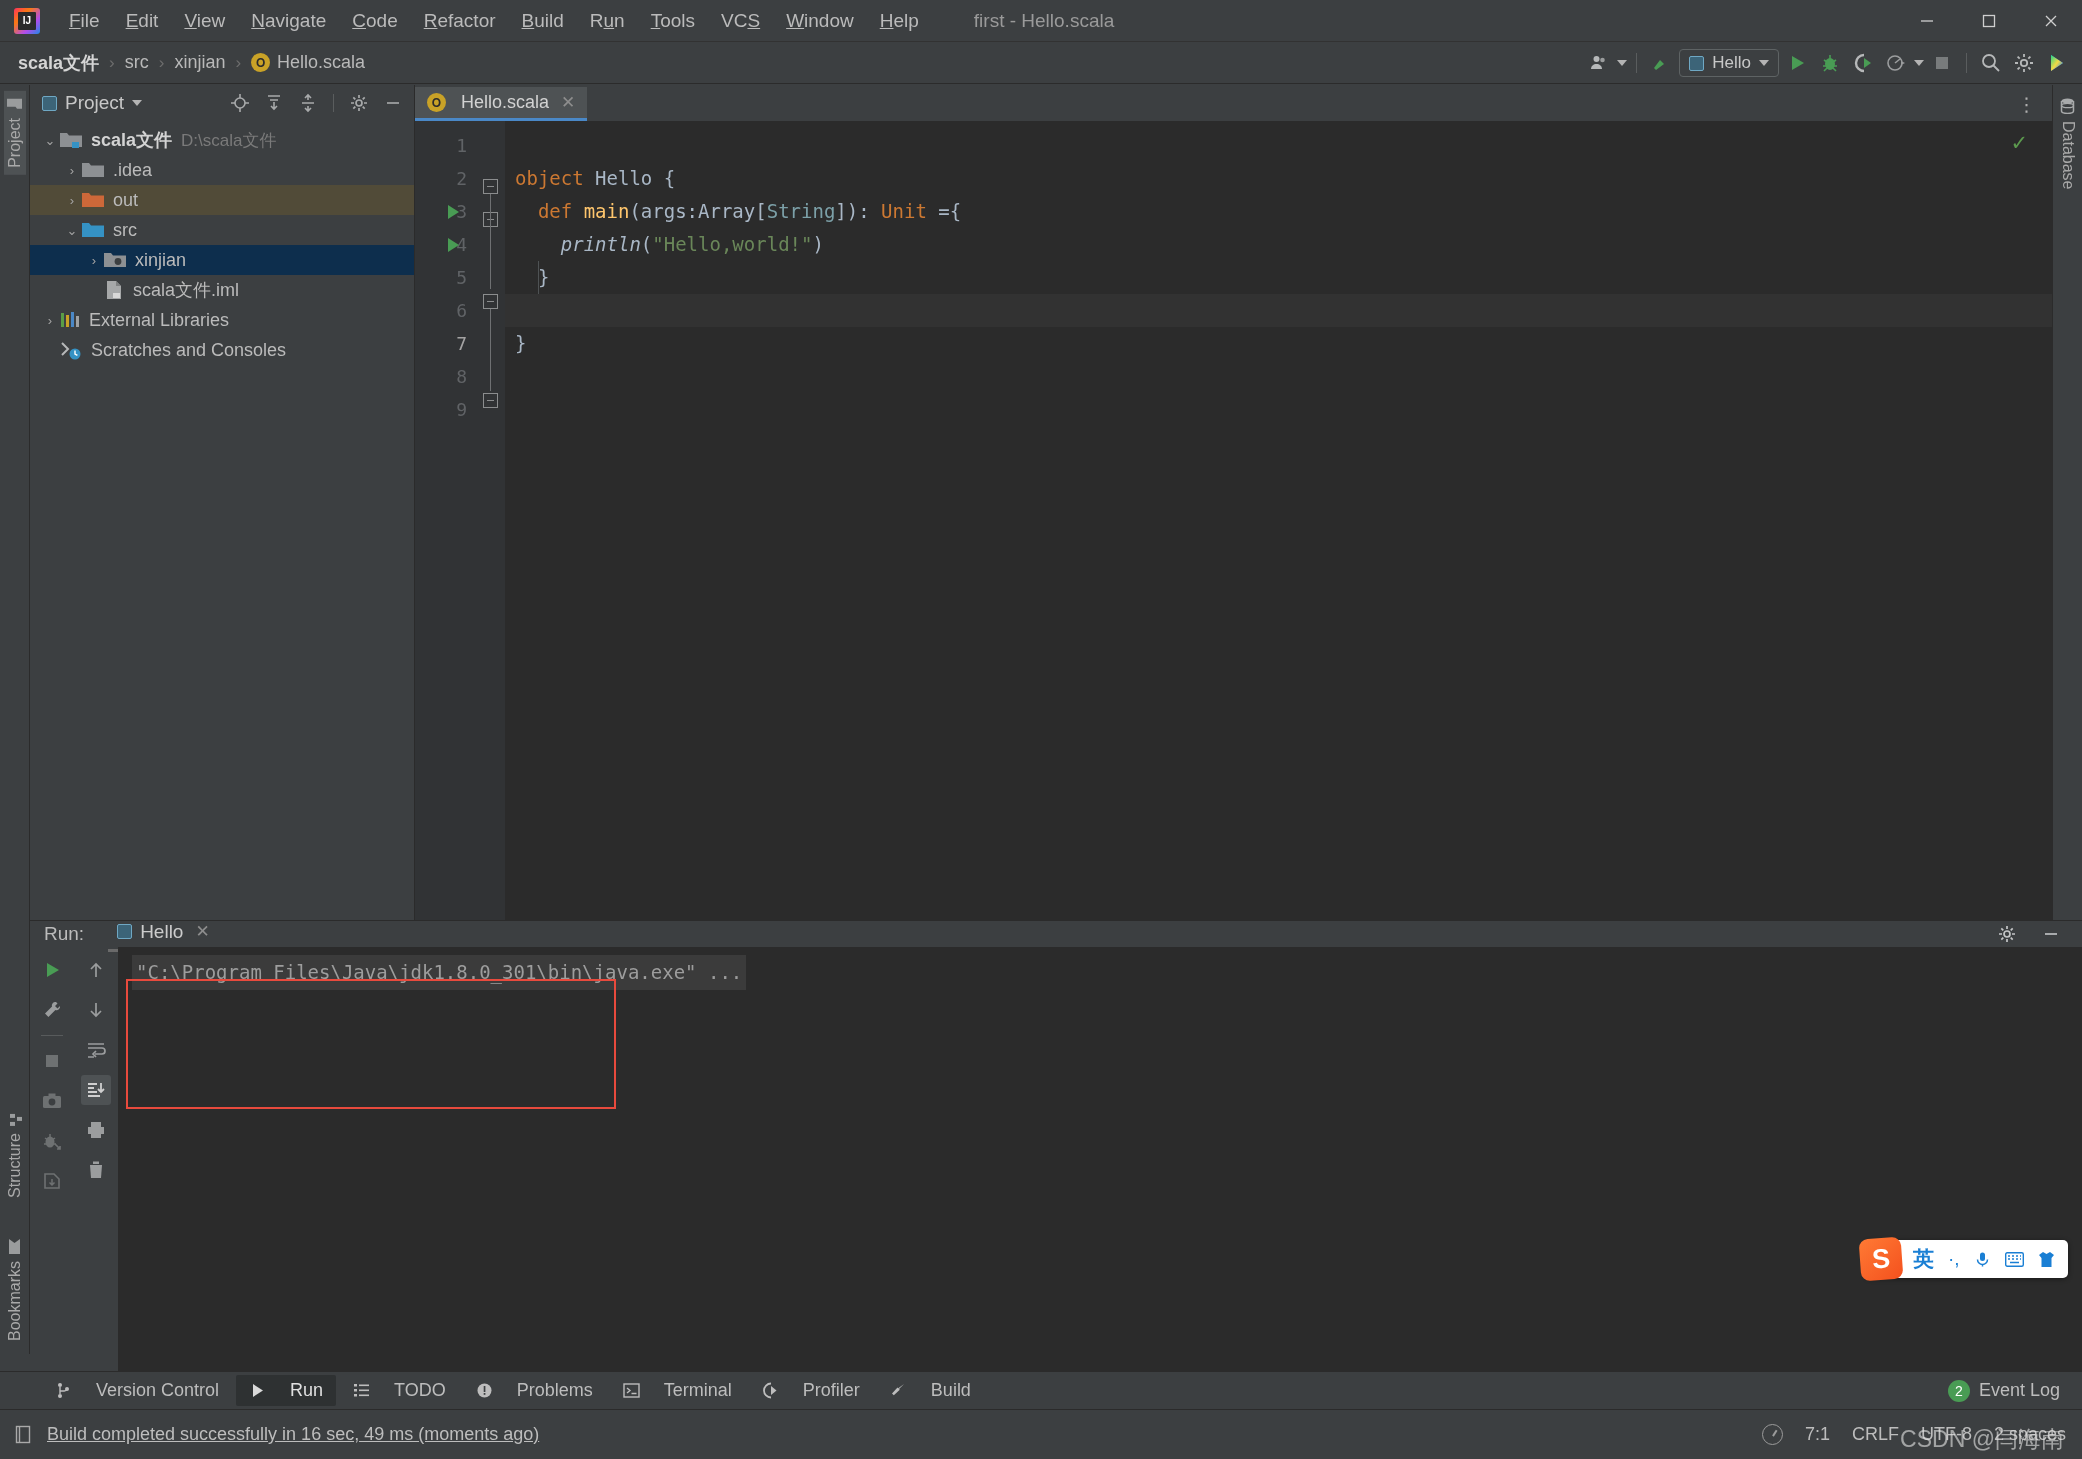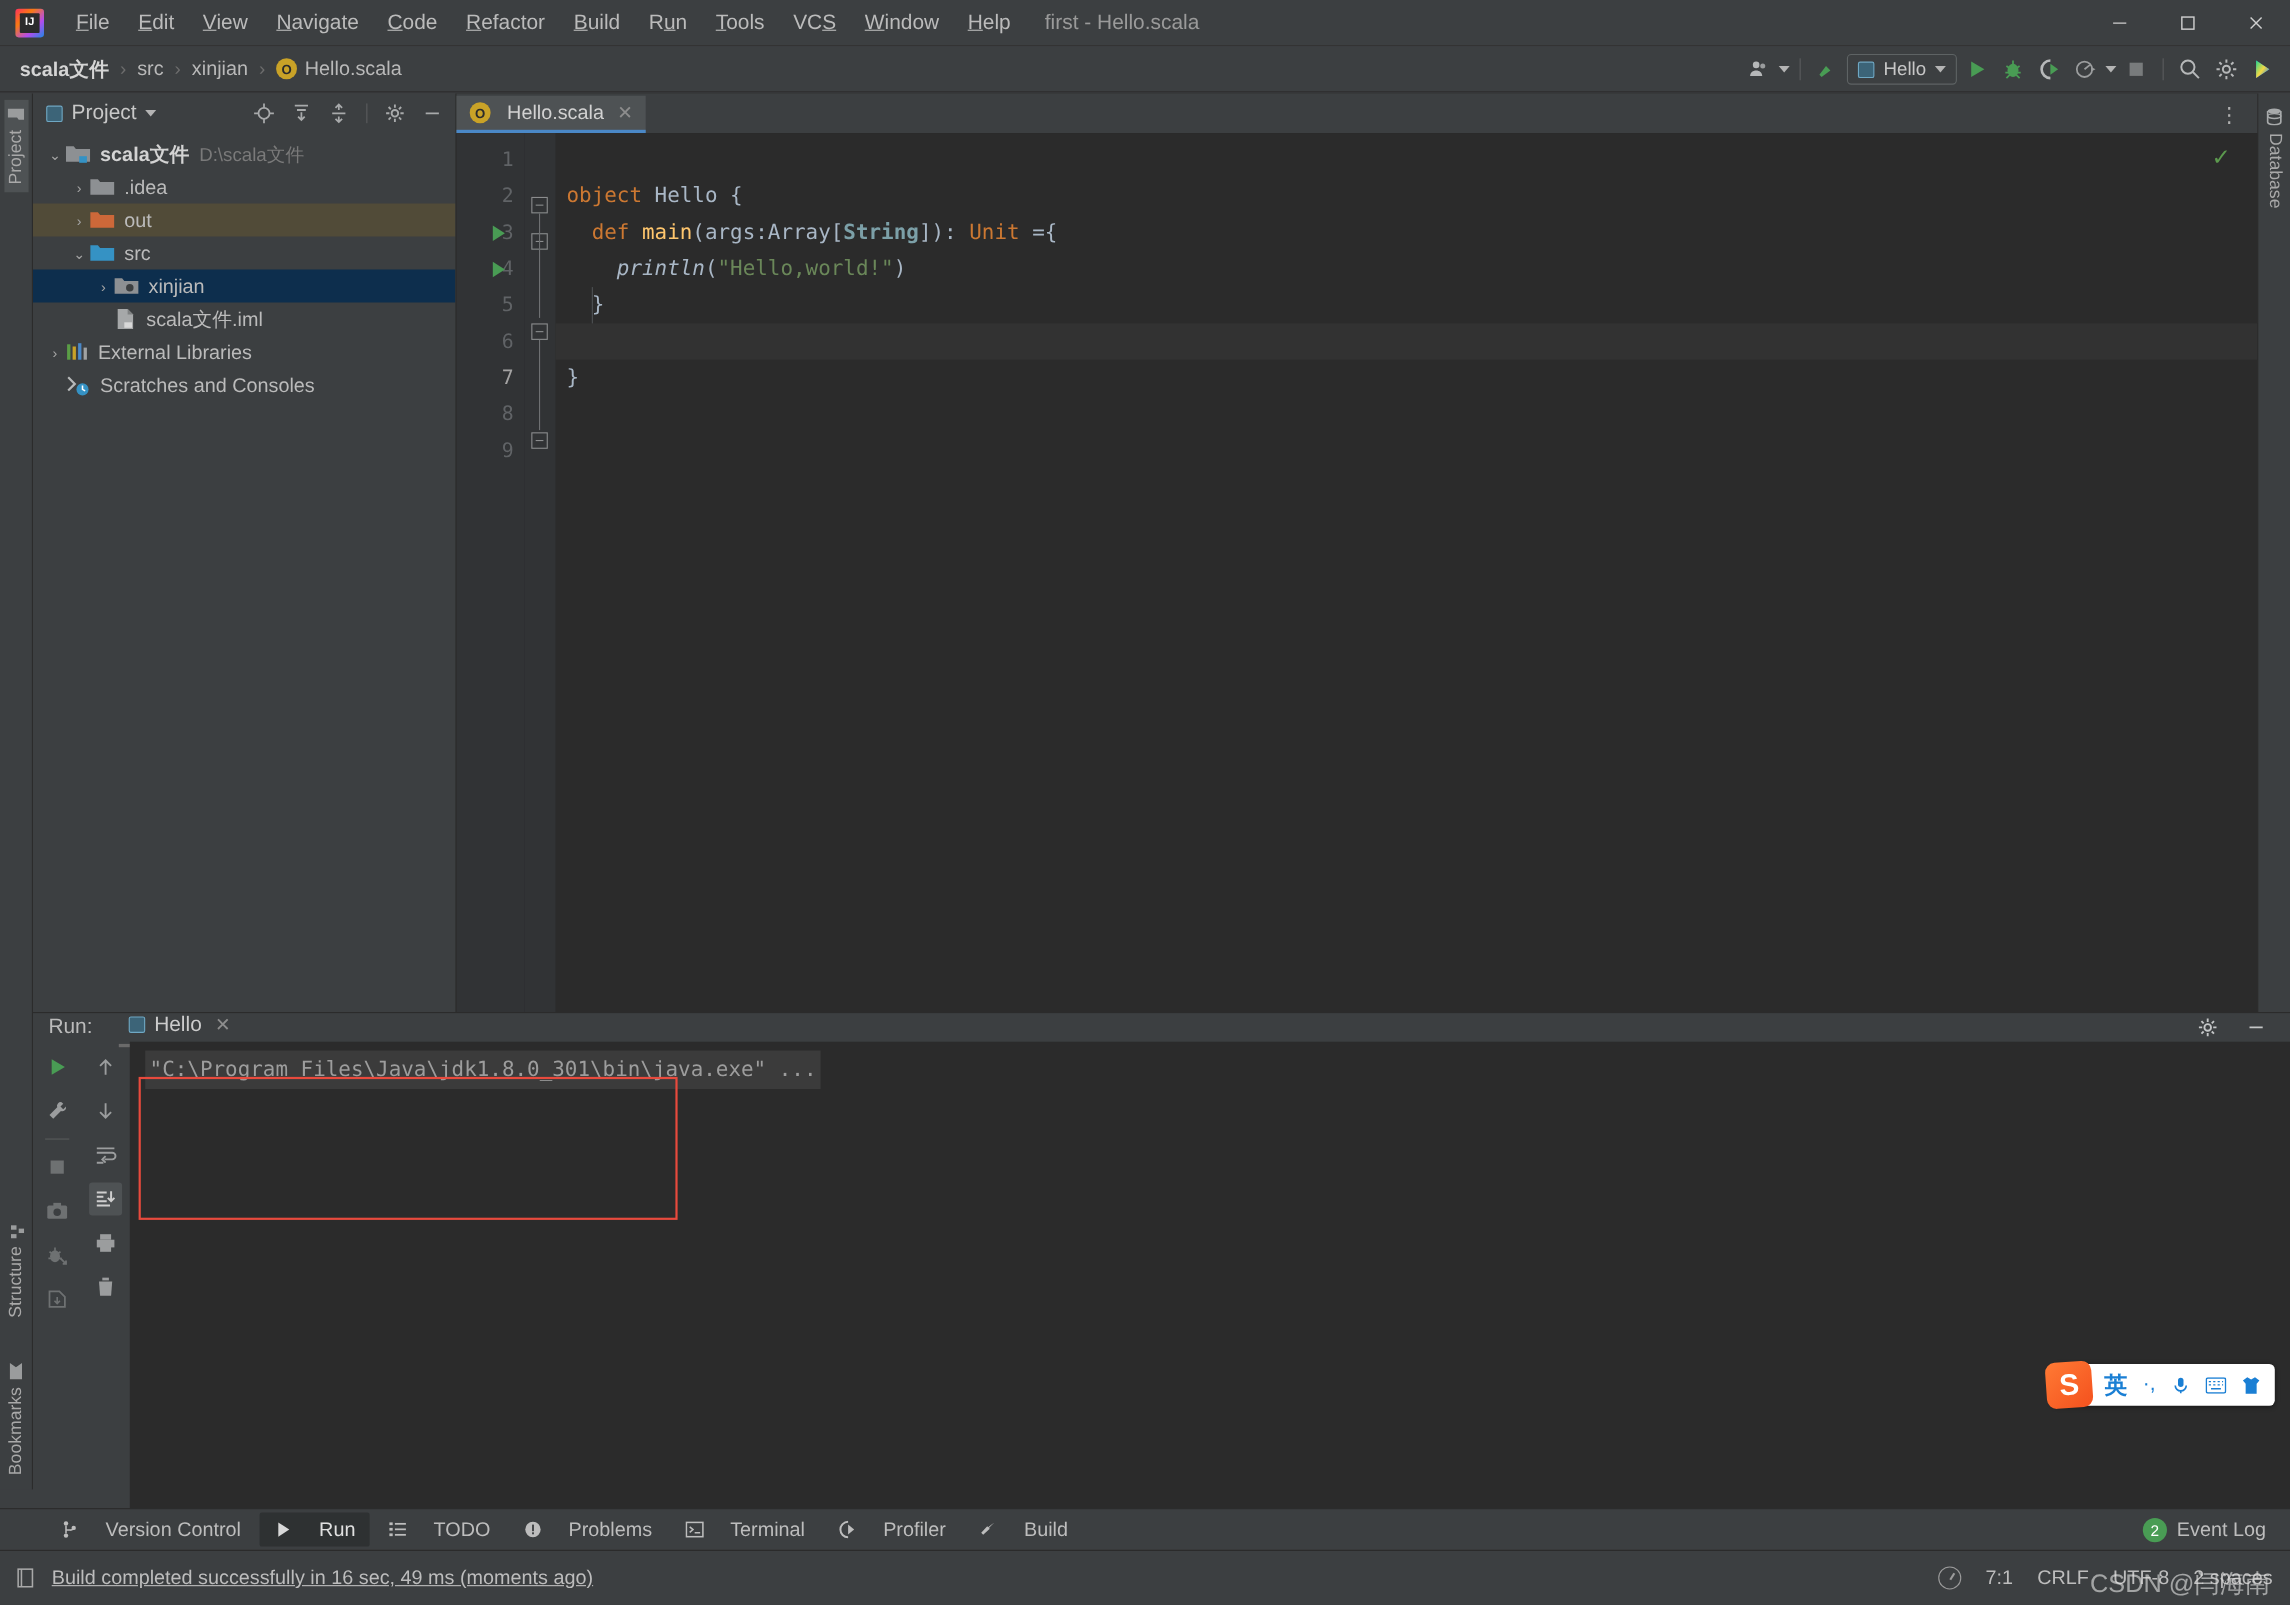--- a/index.html
+++ b/index.html
@@ -27,21 +27,21 @@
     content: "IJ"; position: absolute; inset: 4px;
     background: #2b2b2b; color: #fff; font-size: 10px; font-weight: bold;
     display: flex; align-items: center; justify-content: center; border-radius: 1px;
   }
   .menu-item {
     color: #bbbbbb; font-size: 19px; padding: 4px 13px; cursor: default;
     white-space: nowrap;
   }
   .menu-item .mn { text-decoration: underline; }
   #win-title {
-    color: #9a9a9a; font-size: 19px; margin-left: 18px; white-space: nowrap;
+    color: #9a9a9a; font-size: 19px; margin-left: 42px; white-space: nowrap;
   }
   #win-ctrls {
     position: absolute; right: 0; top: 0; height: 42px;
     display: flex; align-items: center;
   }
   .win-btn {
     width: 62px; height: 42px; display: flex; align-items: center; justify-content: center;
     color: #cfcfcf;
   }
 
@@ -136,21 +136,21 @@
   .fold-box { position: absolute; left: 6px; width: 15px; height: 15px; border: 1px solid #8b8d8e; background: #313335; }
   .fold-box::after { content:""; position:absolute; left:3px; top:6px; width:7px; height:1px; background:#8b8d8e; }
   .fold-line { position: absolute; left: 13px; width: 1px; background: #6e7072; }
   #code { flex: 1; padding-top: 8px; font-family: "DejaVu Sans Mono", monospace; font-size: 19px;
           position: relative; min-width: 0; }
   .cline { height: 33px; line-height: 33px; padding-left: 10px; white-space: pre; }
   .cline.cur { background: #323232; }
   .kw { color: #cc7832; }
   .id { color: #a9b7c6; }
   .fn { color: #ffc66d; }
-  .ty2 { color: #7ca0a8; font-weight: bold; }
+  .ty2 { color: #7ca0a8; }
   .str { color: #6a8759; }
   .it { font-style: italic; color: #a9b7c6; }
   #check-mark { position: absolute; right: 24px; top: 10px; color: #5c9a4e; font-size: 21px; }
   #editor-hint-bar { height: 38px; background: #2b2b2b; border-top: 1px solid #323232; position: relative; }
 
   
   #right-strip {
     width: 30px; background: #3c3f41; border-left: 1px solid #2b2b2b;
     display: flex; flex-direction: column; align-items: center; padding: 6px 0; flex: none;
   }

